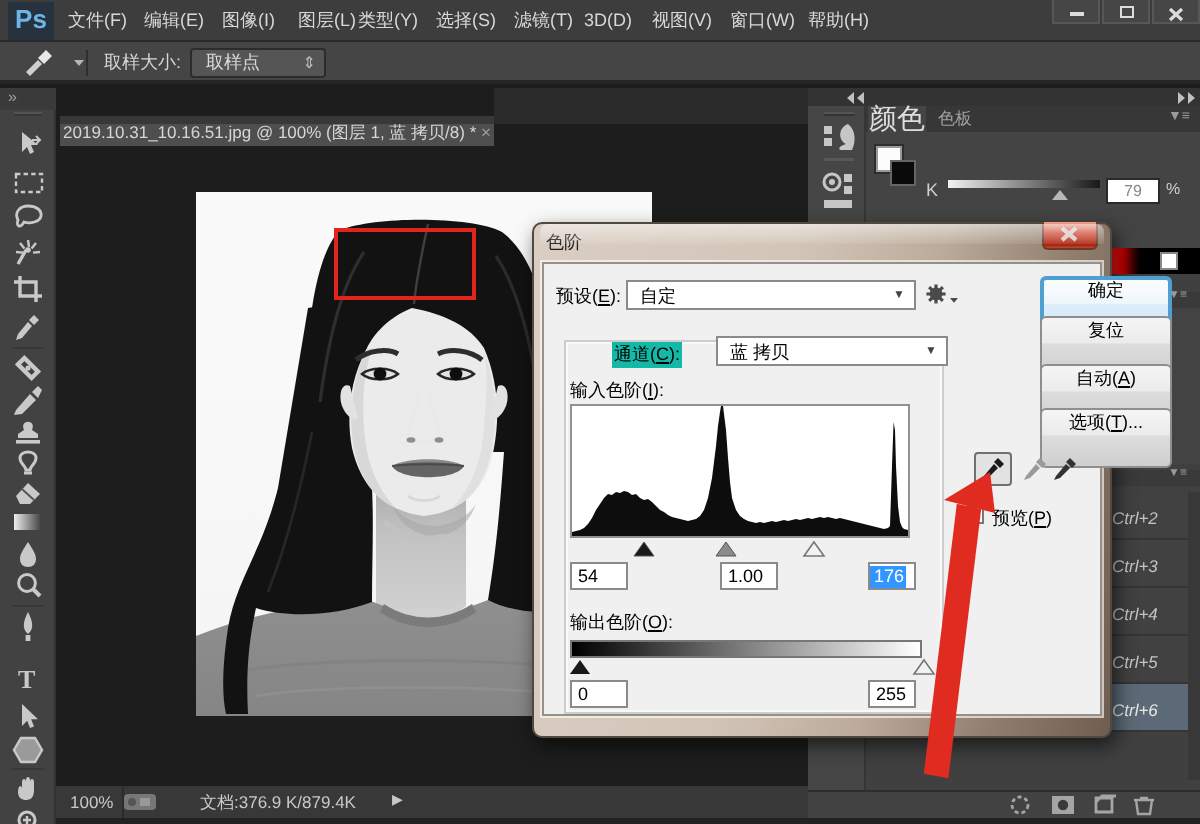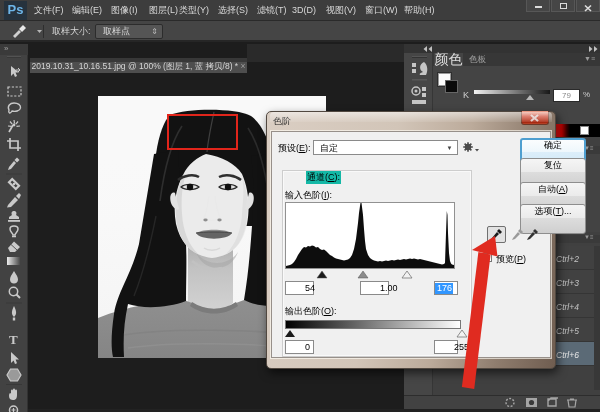--- a/index.html
+++ b/index.html
@@ -207,20 +207,30 @@
     <path d="M98,137 C105,132.5 127,132.5 134,137 C127,135.5 105,135.5 98,137 Z" fill="#8a8a8a"></path>
     <path d="M98,137 C105,134.5 127,134.5 134,137 C130,144.5 102,144.5 98,137 Z" fill="#646464"></path>
     <path d="M98,137 C105,135.8 127,135.8 134,137" stroke="#4a4a4a" stroke-width="1" fill="none"></path>
 
     <path d="M106,152 C110,155 118,155 122,152" stroke="#d8d8d8" stroke-width="1.4" fill="none"></path>
     <path d="M94,165 C102,172 112,175 124,172" stroke="#c2c2c2" stroke-width="2.5" fill="none"></path>
   </svg>
 
   <div class="abs" style="left:167px;top:114px;width:71px;height:36px;border:2.5px solid #e1251b"></div>
 
+  <div class="abs" style="left:28px;top:393px;width:376px;height:16px;background:#383838;color:#c9c9c9;font-size:8.5px">
+    <span class="abs" style="left:7px;top:3px">100%</span>
+    <span class="abs" style="left:33px;top:0px;width:1px;height:16px;background:#2c2c2c"></span>
+    <div class="abs" style="left:34px;top:4px;width:16px;height:8px;background:#777;border-radius:2px">
+        <div class="abs" style="left:2px;top:2px;width:4px;height:4px;background:#555;border-radius:50%"></div>
+        <div class="abs" style="left:8px;top:2px;width:5px;height:4px;background:#999"></div>
+      </div>
+    <span class="abs" style="left:72px;top:3px">文档:376.9 K/879.4K</span>
+    <span class="abs" style="left:168px;top:3px;font-size:7px">▶</span>
+  </div>
   <div class="abs" style="left:28px;top:409px;width:376px;height:3px;background:#222"></div>
 
   <div class="abs" style="left:404px;top:44px;width:196px;height:368px;background:#404040"></div>
 
   <div class="abs" style="left:404px;top:44px;width:196px;height:9px;background:#333333"></div>
   <svg class="abs" style="left:423px;top:46px" width="10" height="6" viewBox="0 0 10 6">
       <path d="M4 0 L4 6 L0.5 3 Z M9 0 L9 6 L5.5 3 Z" fill="#c0c0c0"></path>
     </svg>
   <svg class="abs" style="left:588px;top:46px" width="10" height="6" viewBox="0 0 10 6">
       <path d="M6 0 L6 6 L9.5 3 Z M1 0 L1 6 L4.5 3 Z" fill="#c0c0c0"></path>
@@ -343,34 +353,36 @@
     <svg class="abs" style="left:253px;top:96px" width="14" height="14">
         <path d="M3 10 L8 4 L10 6 L5 11 L2 12 Z" fill="#333"></path>
         <path d="M8 3 L11 6 L13 4 L10 1 Z" fill="#333"></path>
       </svg>
 
     <div class="abs" style="left:211px;top:121px;width:9px;height:9px;background:#fff;border:1px solid #777"></div>
     <div class="lbl" style="left:224px;top:121px">预览(<u>P</u>)</div>
 
     <div class="abs" style="left:10px;top:38px;width:190px;height:187px;border:1px solid #cdcdcd;box-shadow:inset 0 0 0 1px rgba(255,255,255,0.6)"></div>
     <div class="lbl" style="left:34px;top:39px;background:#14b8a6;padding:0 1px">通道(<u>C</u>):</div>
+    <div class="abs" style="left:86px;top:36px;width:116px;height:15px;background:#fff;border:1px solid #8a8a8a;font-size:9px;color:#000;line-height:14px;padding-left:6px">蓝 拷贝
+      <span style="position:absolute;right:2px;top:2px;width:11px;height:10px;font-size:6px;color:#444;text-align:center;line-height:10px">▼</span></div>
     <div class="lbl" style="left:13px;top:57px">输入色阶(<u>I</u>):</div>
 
     <div class="abs" style="left:13px;top:70px;width:170px;height:67px;background:#fff;border:1px solid #919191"></div>
     <svg class="abs" style="left:14px;top:71px" width="168" height="65" viewBox="0 0 168 65" preserveAspectRatio="none">
       <path fill="#0d0d0d" d="M0,65 L0,63 L2,62.5 L4,62 L6,61 L8,59 L10,56 L12,52 L14,49 L16,46 L18,44 L20,44.5 L22,43 L24,43.5 L26,42.5 L28,43 L30,44.5 L32,44 L34,46 L36,47 L38,46.5 L40,48 L42,50 L44,52 L46,53 L48,54.5 L50,55.5 L52,56 L54,56.5 L56,57 L58,57.5 L60,57 L62,56.5 L64,55 L66,52 L68,46 L70,36 L71,28 L72,20 L73,10 L74,3 L74.5,0 L75.5,0 L76,4 L77,12 L78,26 L79,38 L80,46 L82,52 L84,55 L86,56.5 L88,57.5 L90,58 L92,58.5 L94,58 L96,58.5 L98,58 L100,57.5 L102,58 L104,57.5 L106,57 L108,57.5 L110,57 L112,56.5 L114,57 L116,56.5 L118,56 L120,56.5 L122,56 L124,55.5 L126,56 L128,55.5 L130,56 L132,56.5 L134,56 L136,56.5 L138,57 L140,57.5 L142,58 L144,58.5 L146,59 L148,59.5 L150,60 L152,60.5 L154,61 L156,61.5 L158,61 L159,60 L160,30 L160.8,8 L161.5,12 L162,30 L163,50 L164,58 L165,60.5 L166,61.5 L168,62 L168,65 Z"></path>
     </svg>
 
     <svg class="abs" style="left:13px;top:138px" width="176" height="9" viewBox="0 0 176 9">
       <path d="M37,1 L42,8 L32,8 Z" fill="#1a1a1a" stroke="#555" stroke-width="0.5"></path>
       <path d="M78,1 L83,8 L73,8 Z" fill="#8b8b8b" stroke="#555" stroke-width="0.5"></path>
       <path d="M122,1 L127,8 L117,8 Z" fill="#f2f2f2" stroke="#777" stroke-width="0.8"></path>
     </svg>
 
-    <style>.inbox{position:absolute;width:29px;height:14px;background:#fff;border:1px solid #8a8a8a;font-size:9px;color:#000;padding-left:19px;line-height:13px;}</style>
+    <style>.inbox{position:absolute;width:29px;height:14px;background:#fff;border:1px solid #8a8a8a;font-size:9px;color:#000;padding-left:3px;line-height:13px;}</style>
     <div class="inbox" style="left:13px;top:149px">54</div>
     <div class="inbox" style="left:88px;top:149px">1.00</div>
     <div class="inbox" style="left:162px;top:149px;width:24px;padding-left:0"><span style="background:#3196ff;color:#fff;padding:0 1px 1px 2px">176</span></div>
     <div class="lbl" style="left:13px;top:173px">输出色阶(<u>O</u>):</div>
     <div class="abs" style="left:13px;top:188px;width:176px;height:9px;background:linear-gradient(90deg,#000,#fff);border:1px solid #777"></div>
     <svg class="abs" style="left:9px;top:197px" width="190" height="9" viewBox="0 0 190 9">
       <path d="M9,1 L14,8 L4,8 Z" fill="#1a1a1a"></path>
       <path d="M181,1 L186,8 L176,8 Z" fill="#f2f2f2" stroke="#777" stroke-width="0.8"></path>
     </svg>
     <div class="inbox" style="left:13px;top:208px">0</div>

